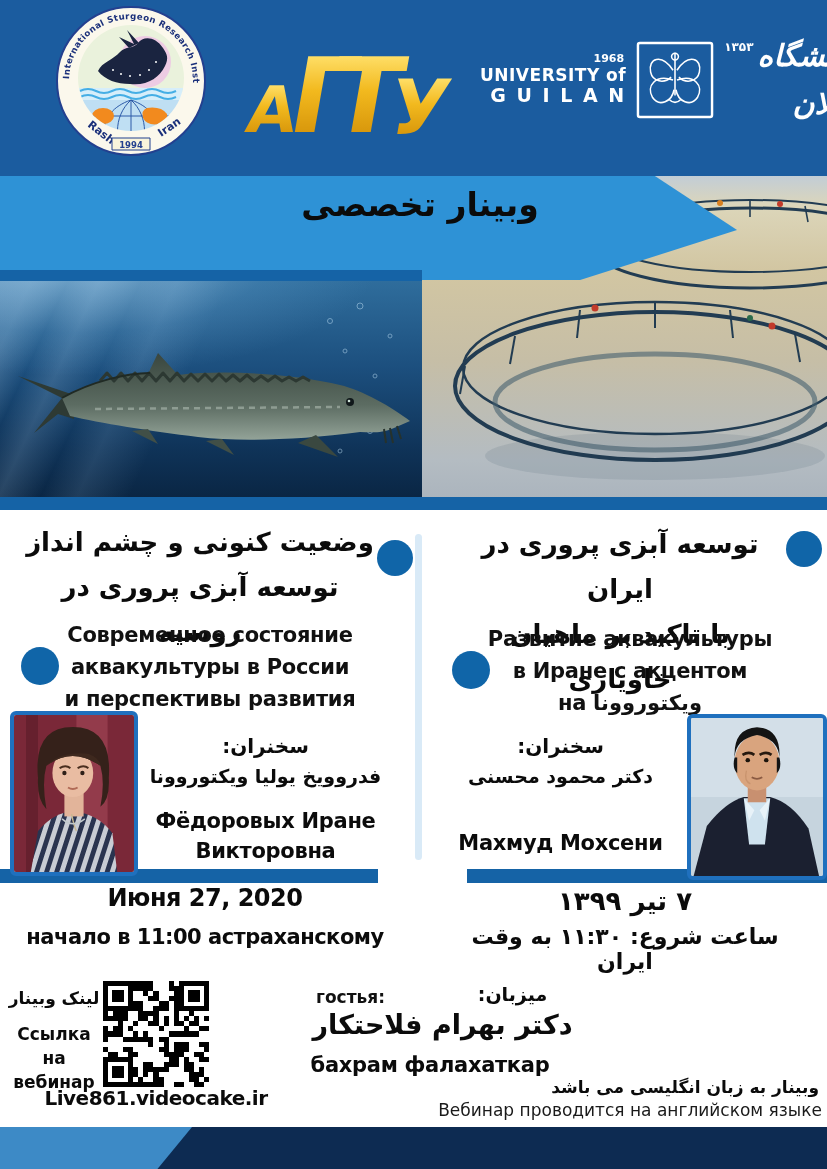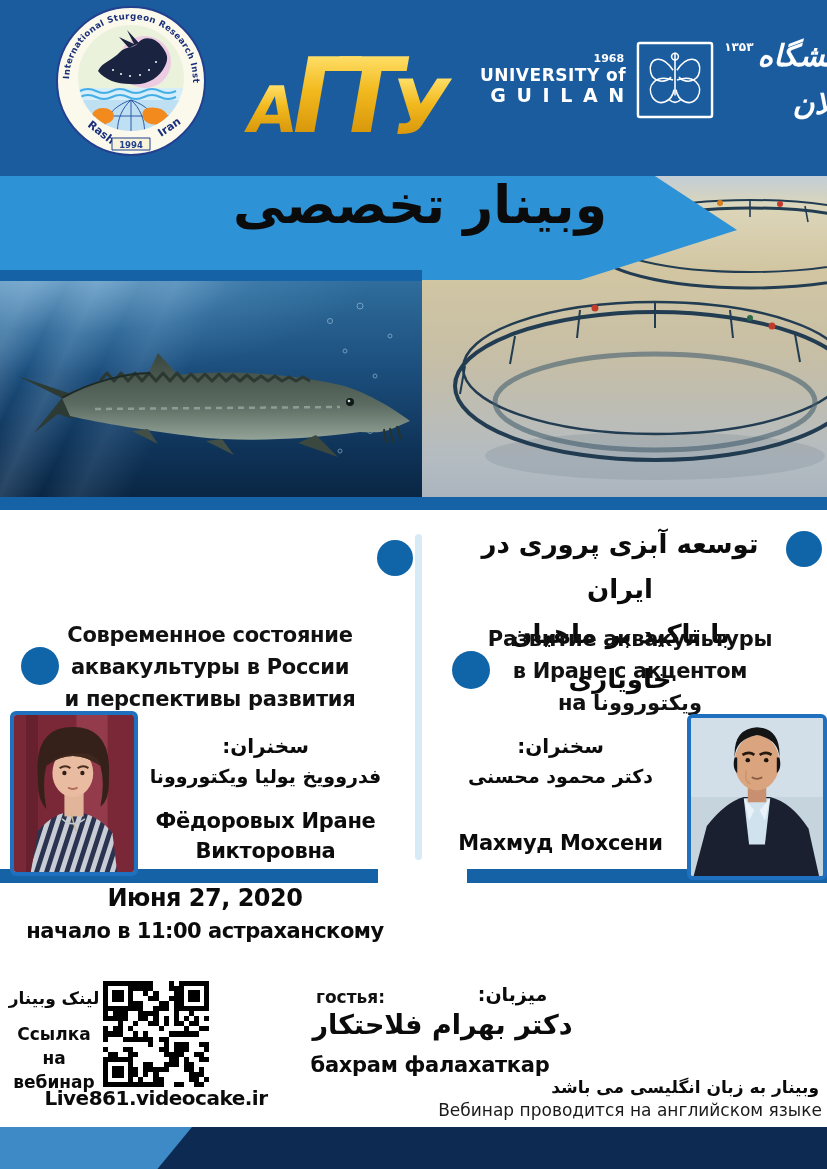--- a/index.html
+++ b/index.html
@@ -41,21 +41,21 @@
   .banner-band{left:0;top:176px;width:740px;height:104px;z-index:2;background:#2E92D6;
      clip-path:polygon(0 0,88.5% 0,99.6% 52%,78.4% 100%,0 100%);}
   .photo-sturgeon{left:0;top:281px;width:422px;height:216px;z-index:3;
      background:
        radial-gradient(120% 90% at 18% -10%,rgba(190,225,250,.55) 0%,rgba(120,180,225,.18) 38%,rgba(0,0,0,0) 60%),
        linear-gradient(115deg,rgba(210,235,255,.22) 6%,rgba(0,0,0,0) 13%,rgba(200,230,255,.16) 19%,rgba(0,0,0,0) 27%,rgba(190,225,255,.12) 34%,rgba(0,0,0,0) 44%),
        linear-gradient(180deg,#2F6D9C 0%,#1C4F7E 40%,#0F3358 78%,#0A2644 100%);}
   .strip-a{left:0;top:270px;width:422px;height:11px;background:#1563A6;z-index:4;}
   .strip-b{left:0;top:497px;width:827px;height:13px;background:#1563A6;z-index:4;}
   .banner-title-fa{left:150px;top:177px;width:540px;z-index:5;text-align:center;direction:rtl;
-     font-size:52px;font-weight:bold;color:#0b0b0b;line-height:56px;}
+     font-size:33px;font-weight:bold;color:#0b0b0b;line-height:56px;}
   .banner-title-ru{left:28px;top:233px;width:455px;z-index:5;text-align:center;
      font-size:27px;font-weight:bold;color:#0b0b0b;letter-spacing:-.5px;}
 
   
   .divider{left:415px;top:534px;width:7px;height:326px;background:#D9EAF7;border-radius:4px;}
   .dot{position:absolute;border-radius:50%;background:#1065A8;z-index:6;}
   .title-fa{position:absolute;text-align:center;direction:rtl;font-weight:bold;color:#0b0b0b;
      font-size:26px;line-height:45px;}
   .title-ru{position:absolute;text-align:center;font-weight:bold;color:#111;
      font-size:21px;line-height:32px;letter-spacing:-.3px;}
@@ -63,21 +63,21 @@
   .sp-label{font-size:20px;font-weight:bold;direction:rtl;line-height:32px;}
   .sp-fa{font-size:19px;font-weight:bold;direction:rtl;line-height:28px;}
   .sp-ru{font-size:21px;font-weight:bold;line-height:30px;letter-spacing:-.3px;}
   .photo-frame{position:absolute;border:4px solid #1F70BE;border-radius:6px;overflow:hidden;
      background:#cfd8de;z-index:7;}
   .bar{position:absolute;top:869px;height:14px;background:#1563A6;z-index:5;}
   .date-block{position:absolute;text-align:center;color:#0b0b0b;}
   .date-fa1{font-size:26px;font-weight:bold;direction:rtl;}
   .date-fa2{font-size:22px;font-weight:bold;direction:rtl;margin-top:8px;}
   .date-ru1{font-size:24px;font-weight:bold;letter-spacing:-.5px;}
-  .date-ru2{font-size:21px;font-weight:bold;letter-spacing:-.5px;margin-top:7px;}
+  .date-ru2{font-size:21px;font-weight:bold;letter-spacing:-.5px;margin-top:13px;}
 
   
   .link-labels{left:6px;top:988px;width:96px;text-align:center;color:#0b0b0b;}
   .link-fa{font-size:17px;font-weight:bold;direction:rtl;}
   .link-ru{font-size:17px;font-weight:bold;line-height:24px;margin-top:14px;}
   .qr{left:103px;top:981px;width:106px;height:106px;background:#fff;display:grid;
       grid-template-columns:repeat(21,1fr);grid-auto-rows:1fr;}
   .qr i{display:block;}
   .qf{position:absolute;width:30px;height:30px;border:5px solid #000;background:#fff;box-sizing:border-box;}
   .qf::after{content:"";position:absolute;left:4px;top:4px;width:12px;height:12px;background:#000;}
@@ -289,22 +289,30 @@
       <path d="M39,28 q5,-3 9,0 M52,28 q5,-3 9,0" stroke="#26190F" stroke-width="2" fill="none"></path>
       <circle cx="43" cy="32" r="1.7" fill="#1C140C"></circle>
         <circle cx="57" cy="32" r="1.7" fill="#1C140C"></circle>
       <path d="M46,45 q4,2.5 8,0" stroke="#8A5A42" stroke-width="1.4" fill="none"></path>
       <path d="M42,40 q-2,8 3,10" stroke="#C08A64" stroke-width="1" fill="none" opacity="0.6"></path>
     </svg>
   </div>
 
   <div class="bar" style="left:467px;width:360px;"></div>
 
+  <div class="date-block" style="left:445px;top:886px;width:360px;">
+    <div class="date-fa1">۷ تیر ۱۳۹۹</div>
+    <div class="date-fa2">ساعت شروع: ۱۱:۳۰ به وقت ایران</div>
+  </div>
 
   <div class="dot" style="left:377px;top:540px;width:36px;height:36px;"></div>
+  <div class="title-fa" style="left:25px;top:520px;width:350px;">
+    <div>وضعیت کنونی و چشم انداز</div>
+    <div>توسعه آبزی پروری در روسیه</div>
+  </div>
   <div class="dot" style="left:21px;top:647px;width:38px;height:38px;"></div>
   <div class="title-ru" style="left:55px;top:619px;width:310px;">
     <div>Современное состояние</div>
     <div>аквакультуры в России</div>
     <div>и перспективы развития</div>
   </div>
 
   <div class="photo-frame" style="left:10px;top:711px;width:120px;height:157px;">
     <svg width="120" height="157" viewBox="0 0 100 130" preserveAspectRatio="none">
       <defs>

